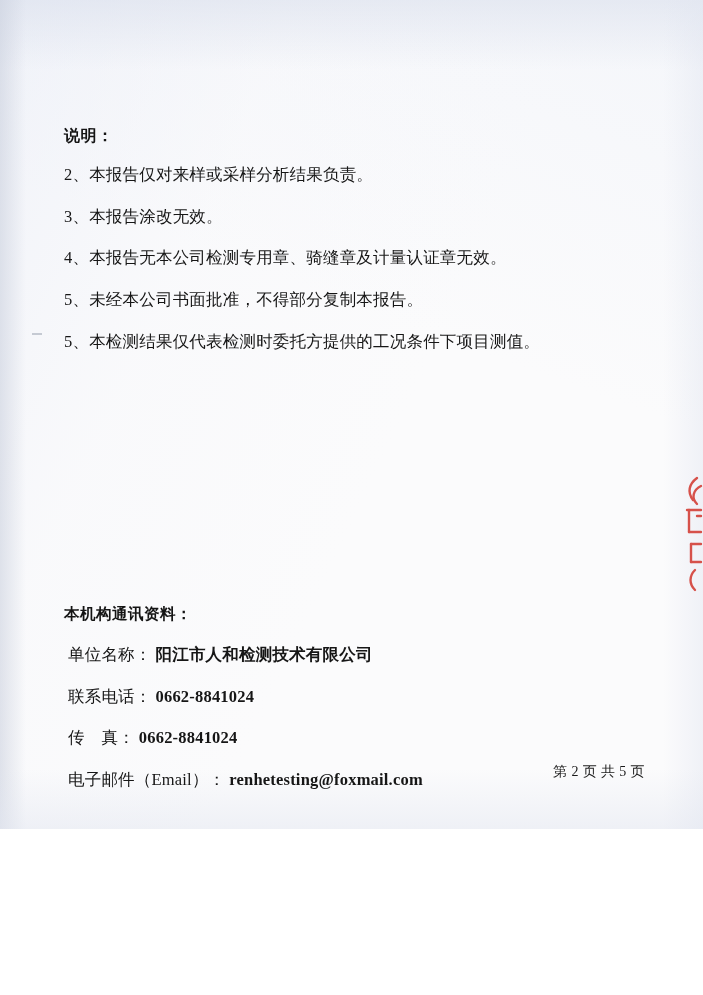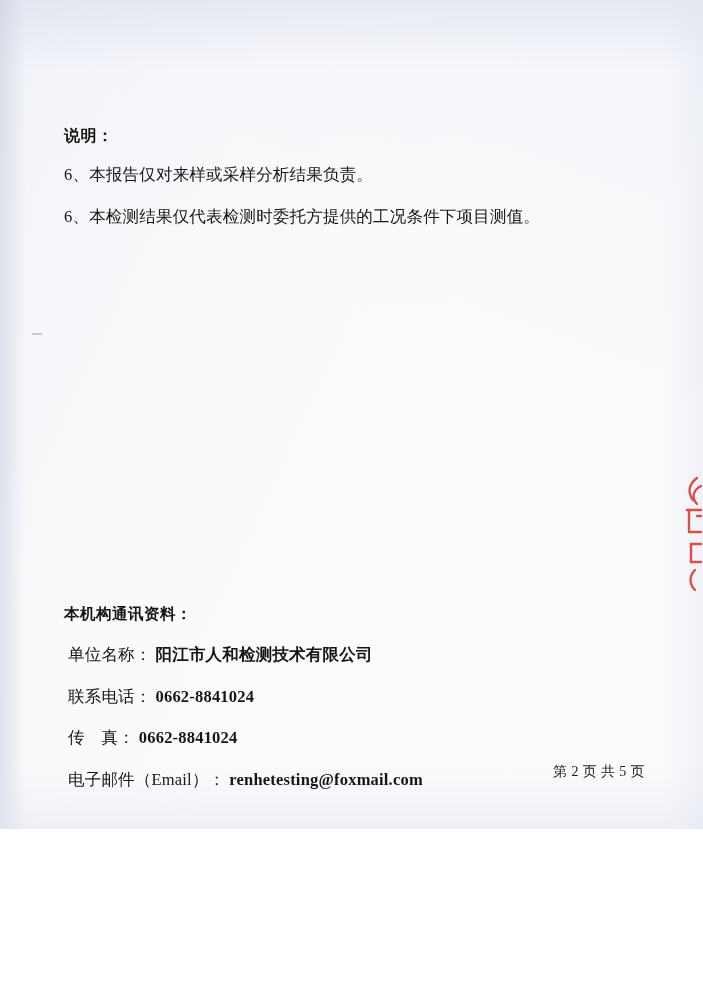--- a/index.html
+++ b/index.html
@@ -150,22 +150,25 @@
 
   <div class="scan-shade-top"></div>
   <div class="scan-shade-left"></div>
   <div class="scan-shade-right"></div>
   <div class="scan-shade-bottom"></div>
 
   <div class="binding-mark"></div>
 
   <section class="notes-block">
     <h2 class="heading">说明：</h2>
-    <p class="note-line">6、本报告仅对来样或采样分析结果负责。</p>
-    <p class="note-line">6、本检测结果仅代表检测时委托方提供的工况条件下项目测值。</p>
+    <p class="note-line">2、本报告仅对来样或采样分析结果负责。</p>
+    <p class="note-line">3、本报告涂改无效。</p>
+    <p class="note-line">4、本报告无本公司检测专用章、骑缝章及计量认证章无效。</p>
+    <p class="note-line">5、未经本公司书面批准，不得部分复制本报告。</p>
+    <p class="note-line">5、本检测结果仅代表检测时委托方提供的工况条件下项目测值。</p>
   </section>
 
   <section class="contact-block">
     <h2 class="contact-heading">本机构通讯资料：</h2>
 
     <div class="contact-row">
       <span class="contact-label">单位名称：</span>
       <span class="contact-value">阳江市人和检测技术有限公司</span>
     </div>
 

